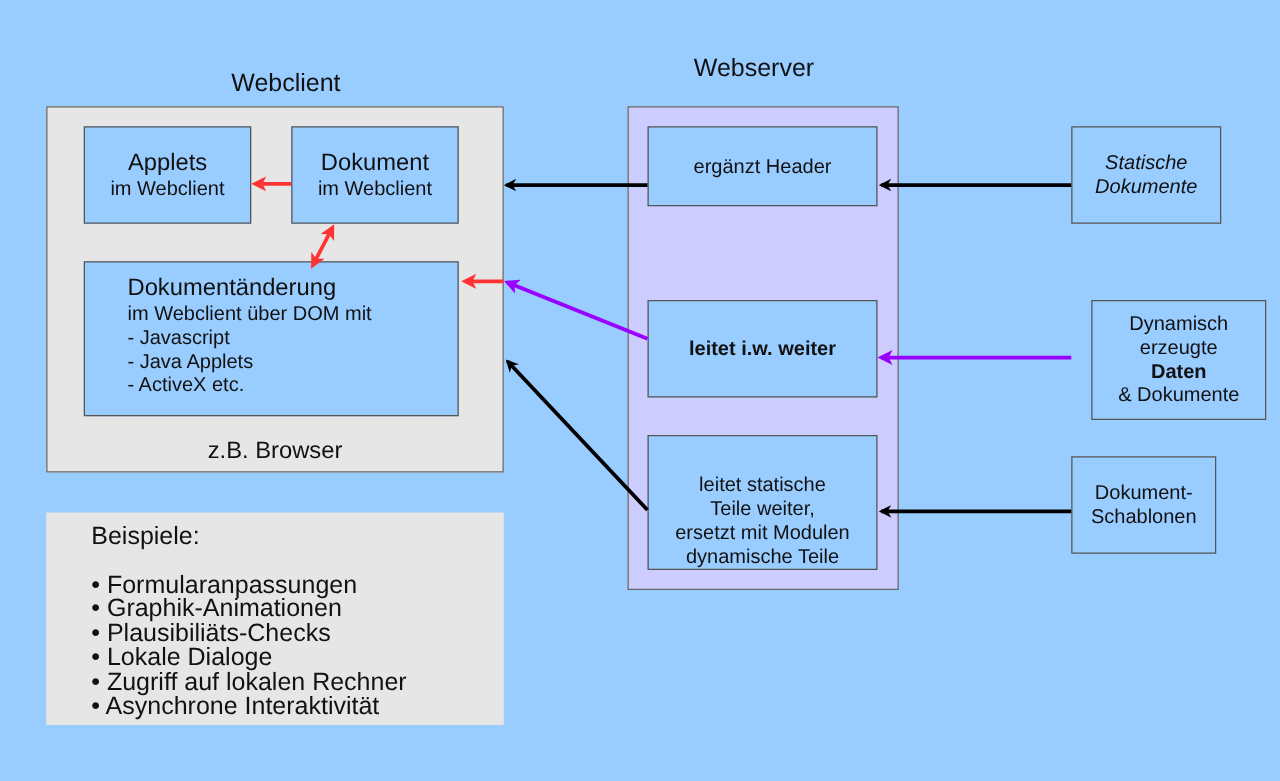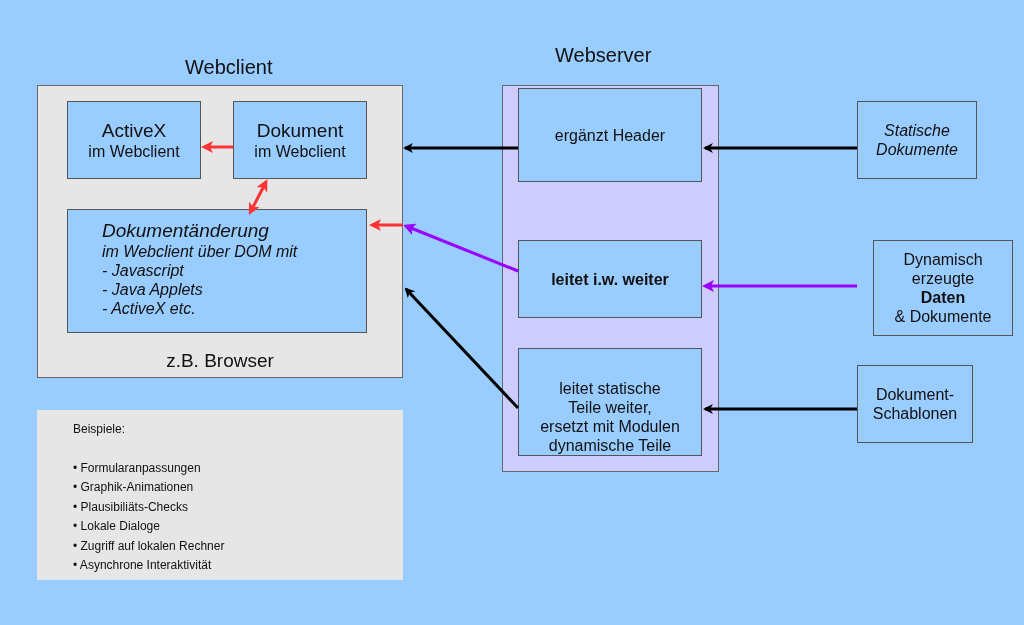--- a/index.html
+++ b/index.html
@@ -5,54 +5,54 @@
   html, body { margin:0; padding:0; }
   body { width:1024px; height:625px; background:#99ccff; position:relative; overflow:hidden;
          font-family:"Liberation Sans", sans-serif; color:#111; }
   .abs { position:absolute; box-sizing:border-box; }
   .title { font-size:20px; }
   .panel-grey { background:#e6e6e6; border:1.5px solid #666; }
   .panel-lilac { background:#ccccff; border:1.5px solid #666; }
   .box { background:#99ccff; border:1.5px solid #555; display:flex; flex-direction:column;
          align-items:center; justify-content:center; text-align:center; font-size:16px; line-height:19px; }
   .box .big { font-size:19px; line-height:22px; }
-  .box-left { align-items:flex-start; text-align:left; justify-content:flex-start; padding:10px 0 0 34px;font-style:italic; }
+  .box-left { align-items:flex-start; text-align:left; justify-content:flex-start; padding:10px 0 0 34px; }
   .bold { font-weight:bold; }
-  .examples { background:#e6e6e6; font-size:12px; line-height:19.5px; padding:10px 0 0 36px; }
+  .examples { background:#e6e6e6; font-size:20px; line-height:19.5px; padding:10px 0 0 36px; }
   .examples li { list-style:none; }
   .examples ul { margin:19px 0 0 0; padding:0; }
   svg.arrows { position:absolute; left:0; top:0; }
 </style>
 </head>
 <body>
 
 <div class="abs title" style="left:185px;top:56px;text-align:center;">Webclient</div>
 <div class="abs title" style="left:555px;top:44px;">Webserver</div>
 
 <div class="abs panel-grey" style="left:37px;top:85px;width:366px;height:293px;"></div>
 <div class="abs" style="left:37px;top:350px;width:366px;text-align:center;font-size:19px;">z.B. Browser</div>
 
 <div class="abs box" style="left:67px;top:101px;width:134px;height:78px;">
-  <div class="big">ActiveX</div>
+  <div class="big">Applets</div>
   <div>im Webclient</div>
 </div>
 <div class="abs box" style="left:233px;top:101px;width:134px;height:78px;">
   <div class="big">Dokument</div>
   <div>im Webclient</div>
 </div>
 <div class="abs box box-left" style="left:67px;top:209px;width:300px;height:124px;">
   <div class="big">Dokumentänderung</div>
   <div>im Webclient über DOM mit</div>
   <div>- Javascript</div>
   <div>- Java Applets</div>
   <div>- ActiveX etc.</div>
 </div>
 
 <div class="abs panel-lilac" style="left:502px;top:85px;width:217px;height:387px;"></div>
-<div class="abs box" style="left:518px;top:88px;width:184px;height:94px;">
+<div class="abs box" style="left:518px;top:101px;width:184px;height:64px;">
   <div>ergänzt Header</div>
 </div>
 <div class="abs box" style="left:518px;top:240px;width:184px;height:78px;">
   <div class="bold">leitet i.w. weiter</div>
 </div>
 <div class="abs box" style="left:518px;top:348px;width:184px;height:108px;justify-content:flex-end;">
   <div>leitet statische</div>
   <div>Teile weiter,</div>
   <div>ersetzt mit Modulen</div>
   <div>dynamische Teile</div>

